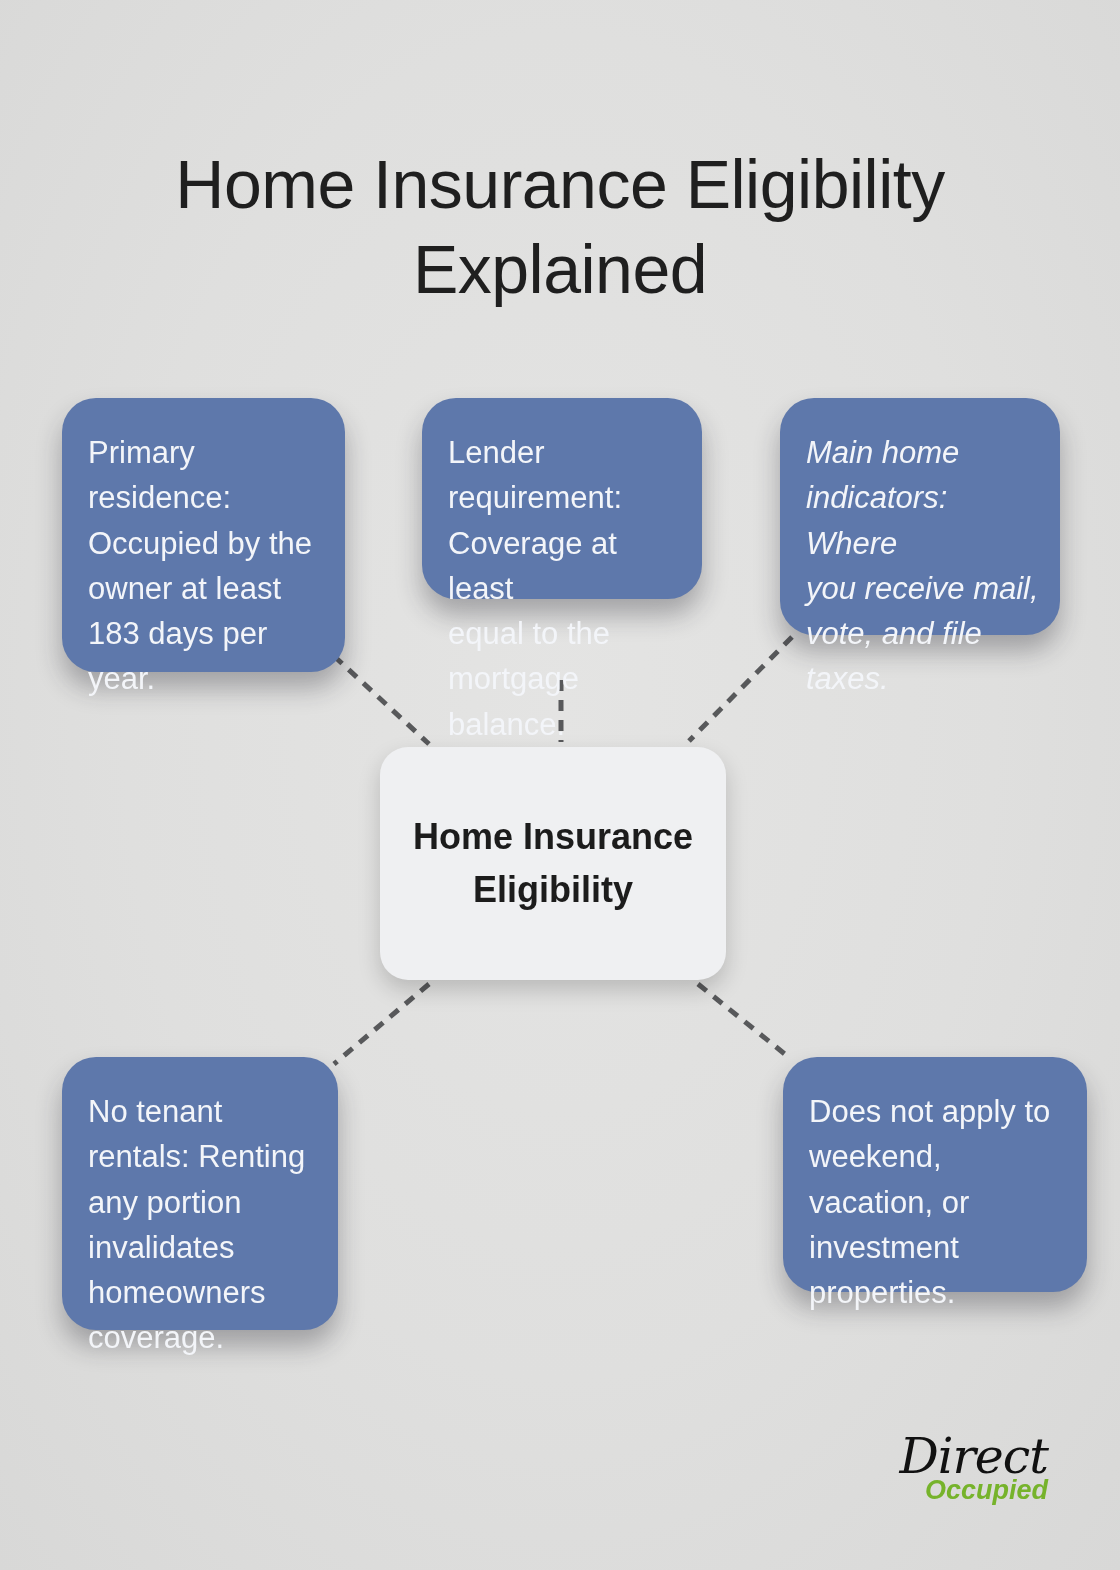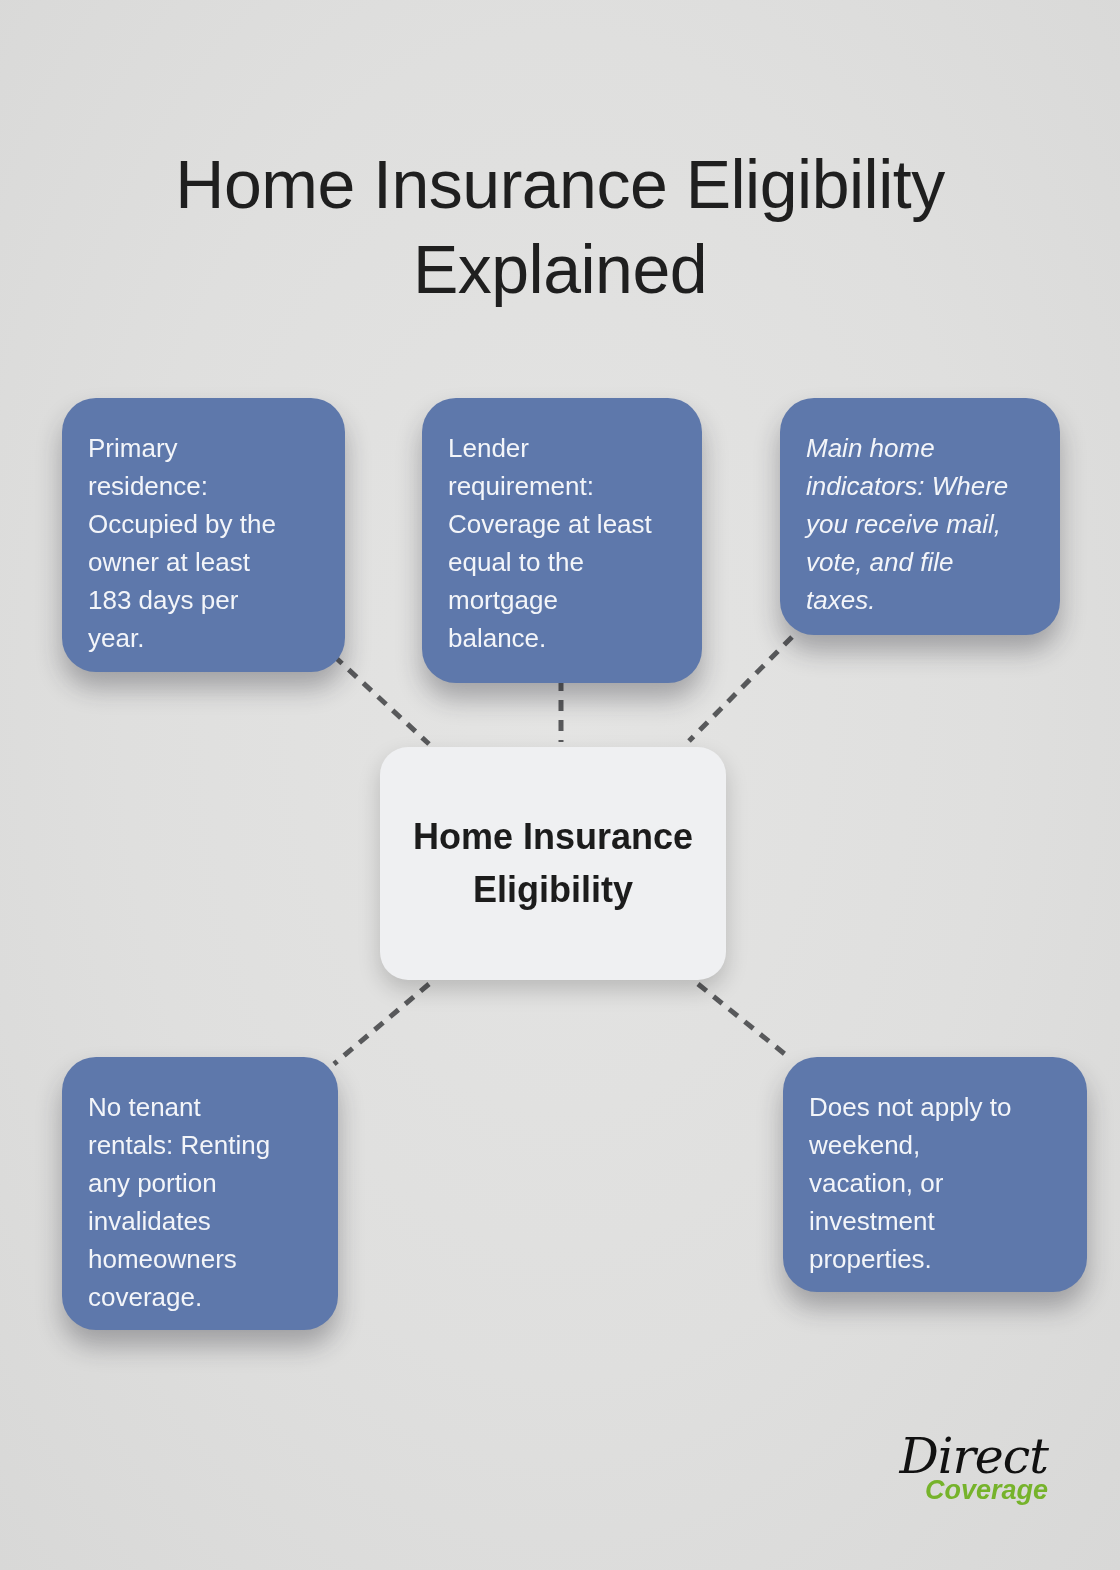--- a/index.html
+++ b/index.html
@@ -49,21 +49,21 @@
     stroke:var(--connector,#58595b);
     stroke-width:5;
     stroke-dasharray:11 9;
   }
   .node{
     position:absolute;
     background:var(--node-fill,#5e78ab);
     border-radius:34px;
     box-shadow:0 16px 26px rgba(30,32,40,0.32);
     color:var(--node-text,#f3f5f9);
-    font-size:26px;
+    font-size:31px;
     line-height:1.46;
     padding:32px 14px 12px 26px;
     box-sizing:border-box;
   }
   .node .node-text{
     white-space:pre-line;
     display:block;
   }
   .center-node{
     position:absolute;
@@ -78,21 +78,21 @@
     align-items:center;
     justify-content:center;
     text-align:center;
     font-size:36px;
     font-weight:bold;
     line-height:1.45;
     color:var(--center-text,#1c1c1c);
     white-space:pre-line;
   }
   .node-tl{left:62px;  top:398px;  width:283px; height:274px;}
-  .node-tm{left:422px; top:398px;  width:280px; height:285px;}
+  .node-tm{left:422px; top:398px;  width:280px; height:201px;}
   .node-tr{left:780px; top:398px;  width:280px; height:237px;font-style:italic;}
   .node-bl{left:62px;  top:1057px; width:276px; height:273px;}
   .node-br{left:783px; top:1057px; width:304px; height:235px;}
   .logo{
     position:absolute;
     right:72px;
     top:1432px;
     text-align:right;
   }
   .logo-primary{
@@ -170,16 +170,16 @@
   <div class="node node-br">
     <span class="node-text">Does not apply to
 weekend,
 vacation, or
 investment
 properties.</span>
   </div>
 
   <div class="logo">
     <div class="logo-primary">Direct</div>
-    <div class="logo-secondary">Coverage</div>
+    <div class="logo-secondary">Occupied</div>
   </div>
 
 </div>
 
 </body></html>

